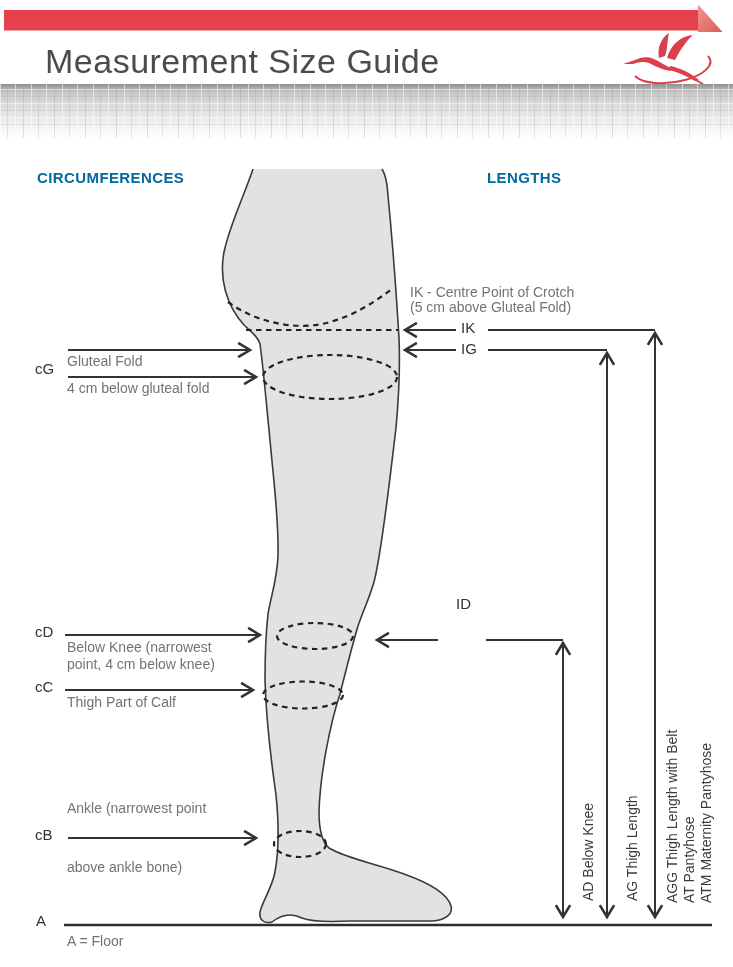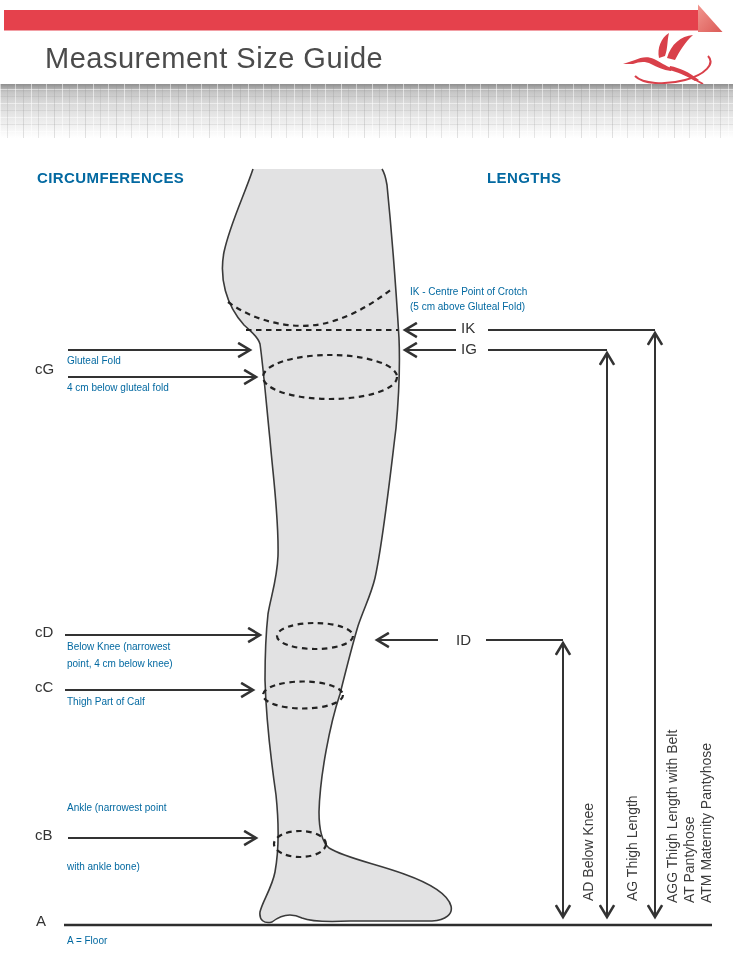--- a/index.html
+++ b/index.html
@@ -3,38 +3,38 @@
 <meta charset="utf-8">
 <style>
   html,body{margin:0;padding:0;background:#ffffff;}
   .page{
     position:relative;width:733px;height:967px;background:#ffffff;overflow:hidden;
     font-family:"Liberation Sans","DejaVu Sans",sans-serif;color:#3c3c3c;
   }
   
   .hdr-svg{position:absolute;left:0;top:0;width:733px;height:50px;}
   .title{
-    position:absolute;left:45px;top:42px;font-size:29px;font-weight:400;
+    position:absolute;left:45px;top:42px;font-size:34px;font-weight:400;
     color:#4b4b4b;letter-spacing:.5px;white-space:nowrap;
   }
   .logo-svg{position:absolute;left:615px;top:30px;width:100px;height:60px;}
   .texture-band{
     position:absolute;left:0;top:84px;width:733px;height:54px;
     background:
       repeating-linear-gradient(90deg, rgba(255,255,255,.55) 0 1px, rgba(0,0,0,0) 1px 7px,
         rgba(150,150,150,.22) 7px 8px, rgba(0,0,0,0) 8px 15px,
         rgba(255,255,255,.5) 15px 16px, rgba(0,0,0,0) 16px 23px,
         rgba(140,140,140,.25) 23px 24px, rgba(0,0,0,0) 24px 31px),
       repeating-linear-gradient(0deg, rgba(0,0,0,0) 0 6px, rgba(255,255,255,.5) 6px 7px,
         rgba(0,0,0,0) 7px 13px, rgba(150,150,150,.18) 13px 14px),
       linear-gradient(180deg,#8f8f8f 0,#c6c6c6 8px,#d8d8d8 18px,#ebebeb 36px,#ffffff 54px);
   }
   
   .diagram{position:absolute;left:0;top:0;width:733px;height:967px;}
-  .lbl{position:absolute;white-space:nowrap;font-size:10px;line-height:16.5px;color:#0369a1;}
+  .lbl{position:absolute;white-space:nowrap;font-size:14px;line-height:16.5px;color:#737373;}
   .lbl.bold{font-weight:400;font-size:15px;color:#333;}
   .lbl.head{font-weight:700;font-size:15px;letter-spacing:.4px;color:#0369a1;}
   .vlabel{
     position:absolute;white-space:nowrap;font-size:14px;line-height:17px;color:#3c3c3c;
     transform:rotate(-90deg);transform-origin:0 0;
   }
 </style>
 </head>
 <body>
 
@@ -138,30 +138,30 @@
 
   <div class="lbl bold" style="left:35px;top:624px;">cD</div>
   <div class="lbl" style="left:67px;top:639px;">Below Knee (narrowest</div>
   <div class="lbl" style="left:67px;top:656px;">point, 4 cm below knee)</div>
 
   <div class="lbl bold" style="left:35px;top:679px;">cC</div>
   <div class="lbl" style="left:67px;top:694px;">Thigh Part of Calf</div>
 
   <div class="lbl bold" style="left:35px;top:827px;">cB</div>
   <div class="lbl" style="left:67px;top:800px;">Ankle (narrowest point</div>
-  <div class="lbl" style="left:67px;top:859px;">with ankle bone)</div>
+  <div class="lbl" style="left:67px;top:859px;">above ankle bone)</div>
 
   <div class="lbl bold" style="left:36px;top:913px;">A</div>
   <div class="lbl" style="left:67px;top:933px;">A = Floor</div>
 
   <div class="lbl" style="left:410px;top:284px;">IK - Centre Point of Crotch</div>
   <div class="lbl" style="left:410px;top:299px;">(5 cm above Gluteal Fold)</div>
   <div class="lbl bold" style="left:461px;top:320px;">IK</div>
   <div class="lbl bold" style="left:461px;top:341px;">IG</div>
-  <div class="lbl bold" style="left:456px;top:632px;text-align:right;">ID</div>
+  <div class="lbl bold" style="left:456px;top:596px;text-align:right;">ID</div>
 
   <div class="vlabel" style="left:580px;top:901px;">AD Below Knee</div>
   <div class="vlabel" style="left:624px;top:901px;">AG Thigh Length</div>
   <div class="vlabel" style="left:664px;top:903px;">AGG Thigh Length with Belt</div>
   <div class="vlabel" style="left:681px;top:903px;">AT Pantyhose</div>
   <div class="vlabel" style="left:698px;top:903px;">ATM Maternity Pantyhose</div>
 
 </div>
 
 </body></html>

